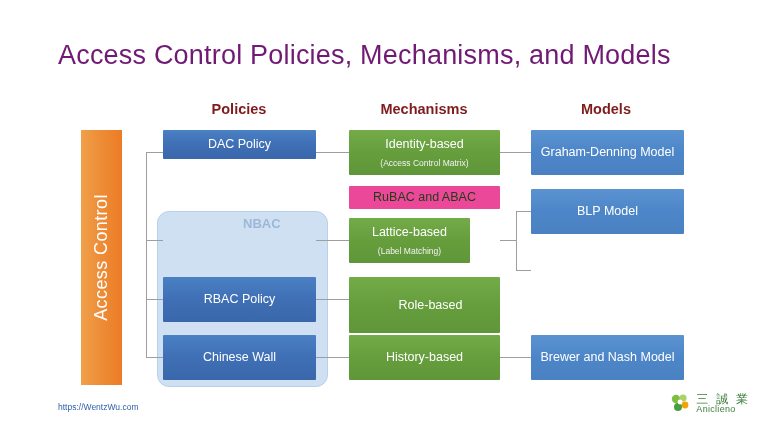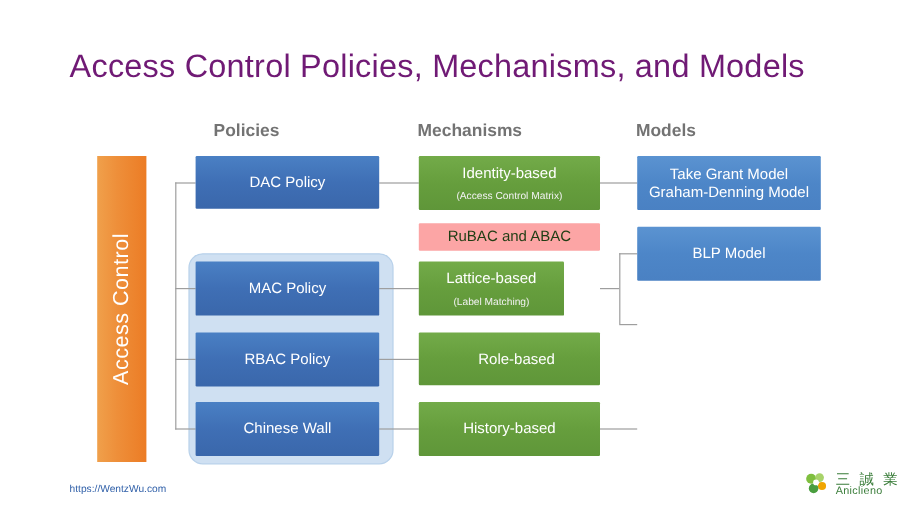--- a/index.html
+++ b/index.html
@@ -27,21 +27,22 @@
     color: #701a75;
     font-family: "Liberation Sans", sans-serif;
     font-weight: 400;
     letter-spacing: 0.2px;
     white-space: nowrap;
   }
   .col-head {
     position: absolute;
     font-size: 14.5px;
     font-weight: bold;
-    color: #737373;
+    color: #7f1d1d;
+    text-align: center;
     white-space: nowrap;
   }
   .box {
     position: absolute;
     box-sizing: border-box;
     display: flex;
     flex-direction: column;
     align-items: center;
     justify-content: center;
     color: #ffffff;
@@ -58,21 +59,21 @@
   .blue {
     background: linear-gradient(to bottom, #4a80c4 0%, #3f6fb5 50%, #3a67ab 100%);
   }
   .blue-light {
     background: linear-gradient(to bottom, #5b93d1 0%, #4d86c8 50%, #4a81c3 100%);
   }
   .green {
     background: linear-gradient(to bottom, #73ab49 0%, #669e3d 50%, #5f9639 100%);
   }
   .green-pale {
-    background: #fca5a5;
+    background: #ec4899;
     color: #1f3d13;
   }
   .orange {
     position: absolute;
     background: linear-gradient(to right, #f0a04b 0%, #ee8f3a 40%, #ec7c25 100%);
     display: flex;
     align-items: center;
     justify-content: center;
   }
   .orange .vtext {
@@ -167,57 +168,56 @@
   <div class="conn h" style="left:500px; top:240px; width:16px;"></div>
   <div class="conn v" style="left:516px; top:211px; height:59px;"></div>
   <div class="conn h" style="left:516px; top:211px; width:15px;"></div>
   <div class="conn h" style="left:516px; top:270px; width:15px;"></div>
   <div class="conn h" style="left:500px; top:357px; width:31px;"></div>
 
   <div class="orange" style="left:81px; top:130px; width:41px; height:255px;">
     <span class="vtext">Access Control</span>
   </div>
 
-  <div class="box blue" style="left:163px; top:130px; width:153px; height:44px;">
+  <div class="box blue" style="left:163px; top:130px; width:153px; height:29px;">
     <span>DAC Policy</span>
-  </div>
-  <div class="box blue" style="left:163px; top:218px; width:153px; height:45px;">
-    <span>MAC Policy</span>
   </div>
   <div class="box blue" style="left:163px; top:277px; width:153px; height:45px;">
     <span>RBAC Policy</span>
   </div>
   <div class="box blue" style="left:163px; top:335px; width:153px; height:45px;">
     <span>Chinese Wall</span>
   </div>
 
   <div class="box green" style="left:349px; top:130px; width:151px; height:45px;">
     <span>Identity-based</span>
     <span class="sub">(Access Control Matrix)</span>
   </div>
   <div class="box green-pale" style="left:349px; top:186px; width:151px; height:23px;">
     <span>RuBAC and ABAC</span>
   </div>
   <div class="box green" style="left:349px; top:218px; width:121px; height:45px;">
     <span>Lattice-based</span>
     <span class="sub">(Label Matching)</span>
   </div>
-  <div class="box green" style="left:349px; top:277px; width:151px; height:44px;padding-left:12px;">
+  <div class="box green" style="left:349px; top:277px; width:151px; height:56px;padding-left:12px;">
     <span>Role-based</span>
   </div>
   <div class="box green" style="left:349px; top:335px; width:151px; height:45px;">
     <span>History-based</span>
   </div>
 
   <div class="box blue-light" style="left:531px; top:130px; width:153px; height:45px;">
-    <span>Take Grant Model</span>
     <span>Graham-Denning Model</span>
   </div>
   <div class="box blue-light" style="left:531px; top:189px; width:153px; height:45px;">
     <span>BLP Model</span>
+  </div>
+  <div class="box blue-light" style="left:531px; top:335px; width:153px; height:45px;">
+    <span>Brewer and Nash Model</span>
   </div>
 
   <div class="url">https://WentzWu.com</div>
 
   <div class="logo">
     <span class="logo-mark">
       <svg width="22" height="22" viewBox="0 0 22 22">
         <circle cx="7" cy="7" r="4.2" fill="#7fbf3f"></circle>
         <circle cx="14" cy="6" r="3.6" fill="#a8d36a"></circle>
         <circle cx="16" cy="13" r="3.4" fill="#f0a500"></circle>

